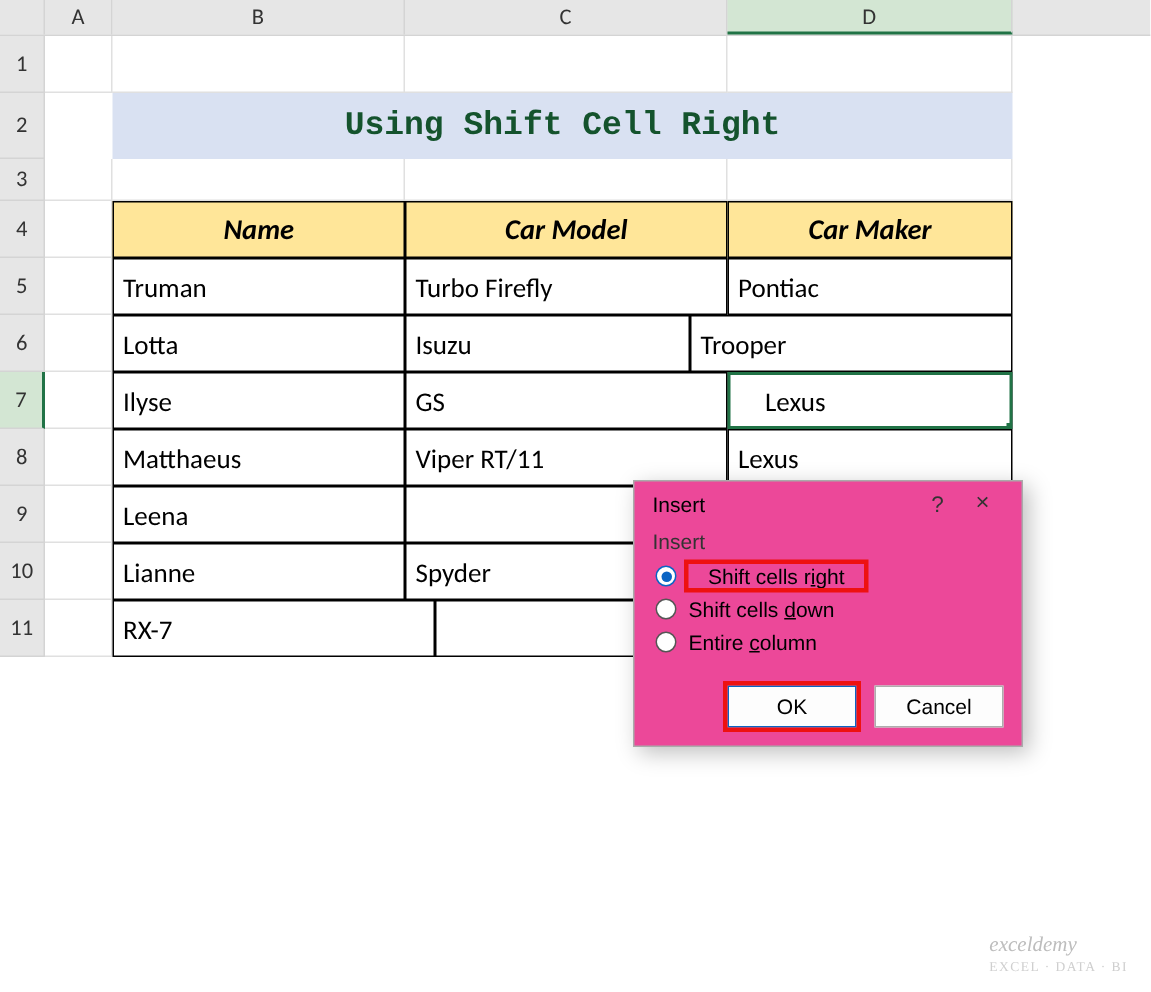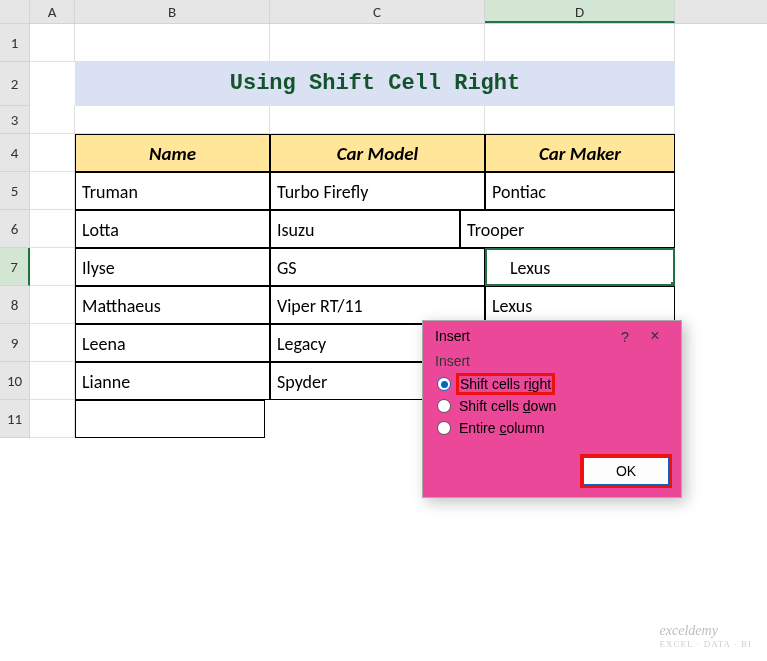--- a/index.html
+++ b/index.html
@@ -129,21 +129,21 @@
       border:1.5px solid #555; margin-right:8px;
       display:inline-flex; align-items:center; justify-content:center;
       background:#fff;
     }
     .radio.checked::after{
       content:""; width:7px; height:7px; border-radius:50%;
       background:#0a64c4;
     }
     .radio.checked { border-color:#0a64c4; }
     .hl-red { outline: 3px solid #e11; outline-offset: 0px; }
-    .focus-dotted { outline:1px dotted #333; outline-offset:1px; padding:0 1px;}
+    .focus-dotted { outline:1px dotted #333; outline-offset:1px; padding:0 13px;}
     .dlg-buttons {
       display:flex; gap:12px;
       padding: 8px 12px 12px 12px; justify-content:flex-end;
     }
     .btn {
       min-width: 86px; height:28px;
       font-size:14px;
       background:#fdfdfd;
       border:1px solid #adadad;
       display:flex;align-items:center;justify-content:center;
@@ -225,33 +225,33 @@
       <div class="row-header">8</div>
       <div class="cell col-A"></div>
       <div class="cell td col-B">Matthaeus</div>
       <div class="cell td col-C">Viper RT/11</div>
       <div class="cell td col-D">Lexus</div>
     </div>
     <div class="row">
       <div class="row-header">9</div>
       <div class="cell col-A"></div>
       <div class="cell td col-B">Leena</div>
-      <div class="cell td col-C">Legacy</div>
       <div class="cell td col-D"></div>
     </div>
     <div class="row">
       <div class="row-header">10</div>
       <div class="cell col-A"></div>
       <div class="cell td col-B">Lianne</div>
       <div class="cell td col-C">Spyder</div>
       <div class="cell td col-D"></div>
     </div>
     <div class="row">
       <div class="row-header">11</div>
       <div class="cell col-A"></div>
+      <div class="cell td col-C">RX-7</div>
       <div class="cell td col-D"></div>
     </div>
   </div>
 </div>
 
 <div class="dialog">
   <div class="dlg-titlebar">
     <span class="dlg-title">Insert</span>
     <span class="dlg-help">?</span>
     <span class="dlg-close">×</span>
@@ -269,19 +269,20 @@
     </div>
     <div class="radio-row">
       <span class="radio"></span>
       <span><span>Entire </span><span class="underline-letter">c</span><span>olumn</span></span>
     </div>
   </div>
   <div class="dlg-buttons">
     <span class="hl-red">
         <div class="btn primary">OK</div>
       </span>
+    <div class="btn">Cancel</div>
   </div>
 </div>
 
 <div class="watermark">
   <span>exceldemy</span>
   <span class="sub">EXCEL · DATA · BI</span>
 </div>
 
 </body></html>

